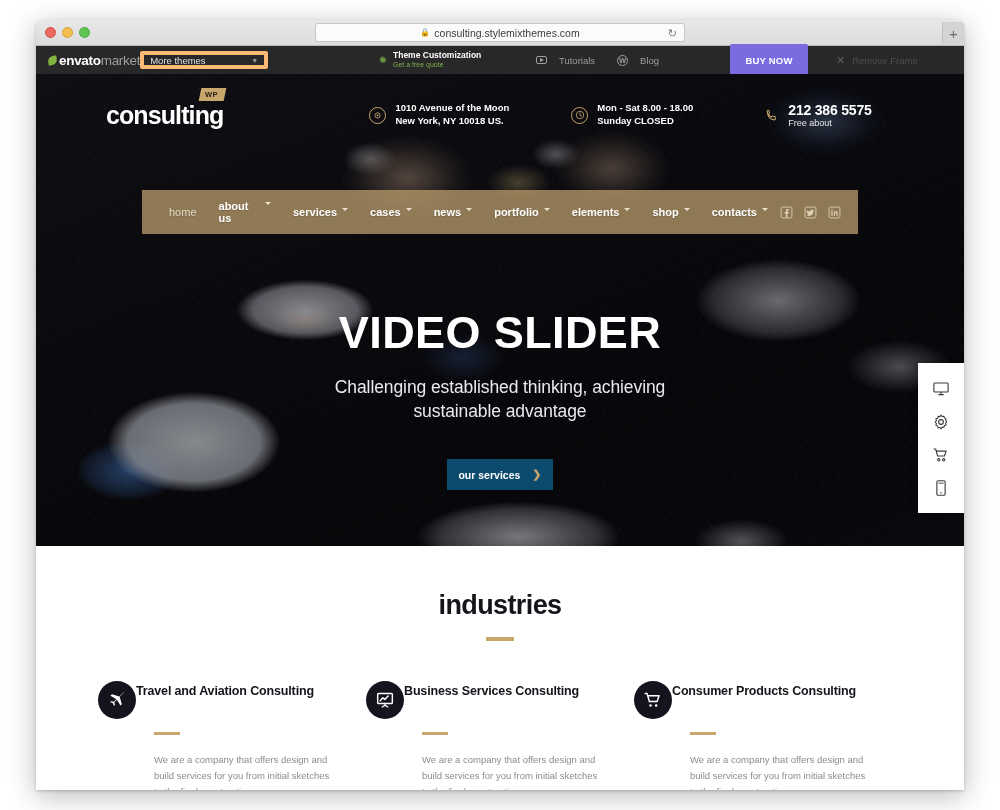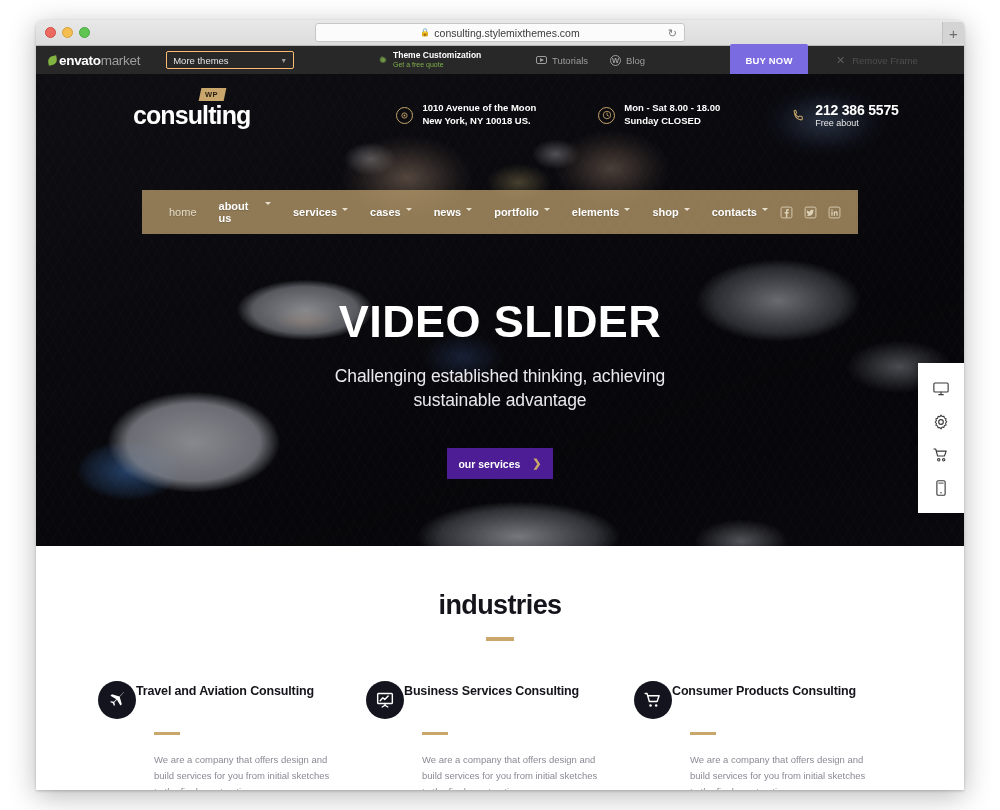--- a/index.html
+++ b/index.html
@@ -71,23 +71,22 @@
     width: 9px; height: 9px; margin-right: 2px;
     background: #81b441;
     border-radius: 60% 0 60% 0;
     transform: rotate(-10deg);
     display: inline-block;
   }
   .envato-logo .e1 { color: #ffffff; }
   .envato-logo .e2 { color: #9e9e9e; font-weight: 400; }
 
   .theme-select {
-    margin-left: 26px;
     width: 128px; height: 18px;
-    border: 1px solid #fdba74;
+    border: 4px solid #fdba74;
     border-radius: 2px;
     background: #282828;
     color: #e2e2e2;
     font-size: 9.5px;
     display: flex; align-items: center;
     padding: 0 6px;
     position: relative;
   }
   .theme-select .chev {
     position: absolute; right: 6px; top: 50%; transform: translateY(-45%);
@@ -96,21 +95,21 @@
 
   .theme-custom {
     position: absolute; left: 342px;
     display: flex; align-items: center; gap: 5px;
   }
   .gear-sm { width: 10px; height: 10px; }
   .theme-custom .tc-title { font-size: 8.5px; color: #ffffff; font-weight: 700; line-height: 1.15; }
   .theme-custom .tc-sub { font-size: 7px; color: #7fb04a; line-height: 1.15; }
 
   .envato-links { position: absolute; left: 500px; display: flex; align-items: center; gap: 22px; }
-  .envato-link { display: flex; align-items: center; gap: 5px; font-size: 9.5px; color: #9d9d9d; text-align: center; }
+  .envato-link { display: flex; align-items: center; gap: 12px; font-size: 9.5px; color: #9d9d9d; text-align: center; }
   .yt-box {
     width: 11px; height: 8px; border: 1px solid #9d9d9d; border-radius: 2px;
     display: flex; align-items: center; justify-content: center;
   }
   .yt-box::after { content:""; border-left: 4px solid #9d9d9d; border-top: 2.5px solid transparent; border-bottom: 2.5px solid transparent; }
   .wp-circle {
     width: 11px; height: 11px; border: 1px solid #9d9d9d; border-radius: 50%;
     font-size: 7.5px; color: #9d9d9d; display:flex; align-items:center; justify-content:center; font-weight:700;
   }
 
@@ -177,21 +176,21 @@
   
   .contact-strip {
     position: absolute; top: 0; left: 0; right: 0;
     height: 82px;
     display: flex; align-items: center;
     padding: 0 34px 0 70px;
   }
   .brand { display: flex; align-items: flex-start; position: relative; }
   .brand-word {
     font-size: 25px; font-weight: 700; color: #ffffff;
-    letter-spacing: -0.9px; line-height: 1; margin-left: 27px;
+    letter-spacing: -0.9px; line-height: 1;
   }
   .brand-wp {
     position: absolute; left: 94px; top: -15px;
     background: #c9a66b; color: #2b2317;
     font-size: 7.5px; font-weight: 700;
     padding: 2px 7px 2px 5px;
     transform: skewX(-12deg);
     letter-spacing: .5px;
   }
   .brand-wp span { display:inline-block; transform: skewX(12deg); }
@@ -237,36 +236,36 @@
   .nav-social { margin-left: auto; display: flex; align-items: center; gap: 9px; }
   .soc {
     width: 15px; height: 15px;
     display: flex; align-items: center; justify-content: center;
     color: #ded2b8; font-size: 9px; font-weight: 700;
   }
   .soc svg { display: block; }
 
   
   .hero-center {
-    position: absolute; left: 0; right: 0; top: 225px;
+    position: absolute; left: 0; right: 0; top: 236px;
     text-align: center;
   }
   .hero-title {
     font-size: 45px; font-weight: 700; color: #ffffff;
     letter-spacing: 0.4px; line-height: 1;
   }
   .hero-sub {
     margin-top: 20px;
     font-size: 17.5px; color: #e9e9ee; font-weight: 400;
     line-height: 1.38; letter-spacing: -0.1px;
   }
   .hero-btn {
     margin: 36px auto 0;
     width: 106px; height: 31px;
-    background: #4c1d95;
+    background: #0c4a6e;
     display: flex; align-items: center; justify-content: center; gap: 12px;
     color: #ffffff; font-size: 10.5px; font-weight: 700;
   }
   .hero-btn .arr { color: #c9a66b; font-size: 11px; font-weight: 700; }
 
   
   .side-panel {
     position: absolute; right: 0px; top: 343px;
     width: 46px; height: 150px;
     background: #ffffff;

